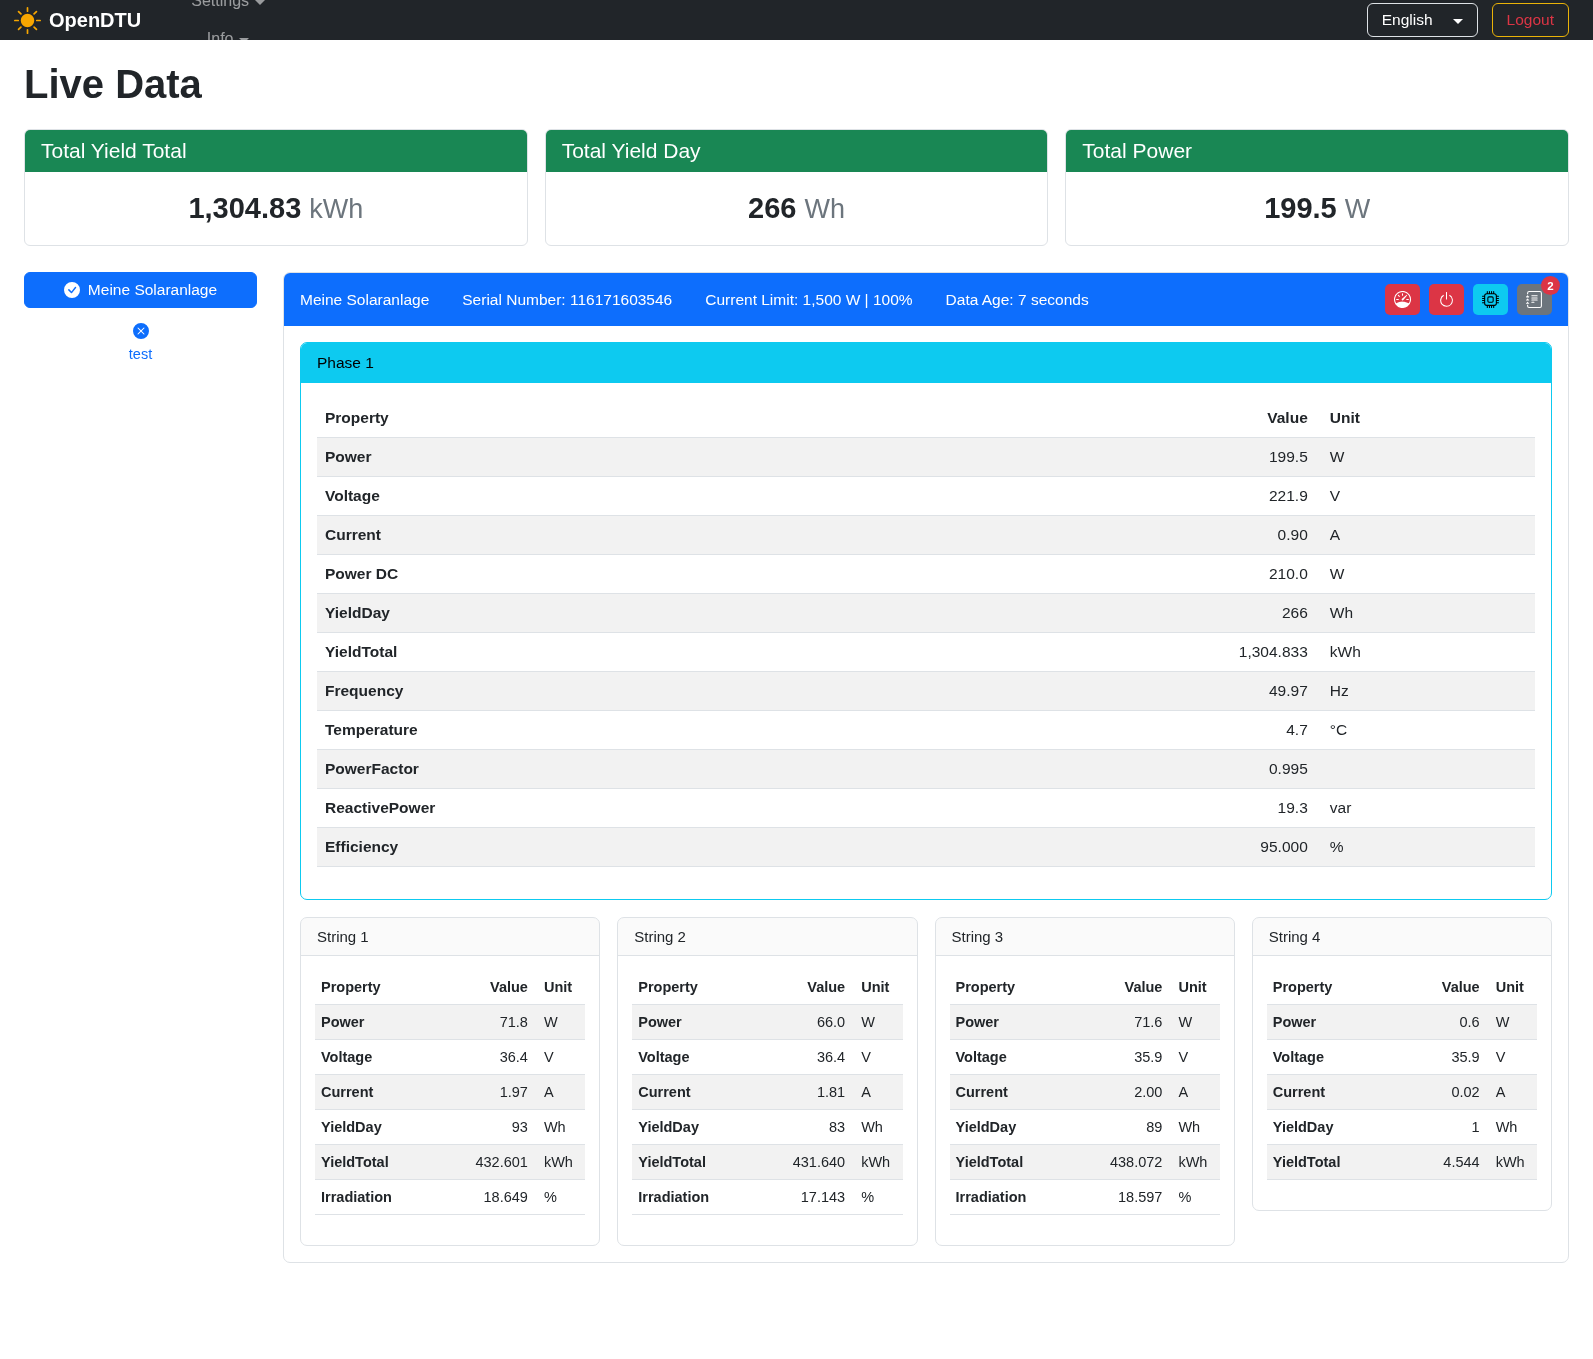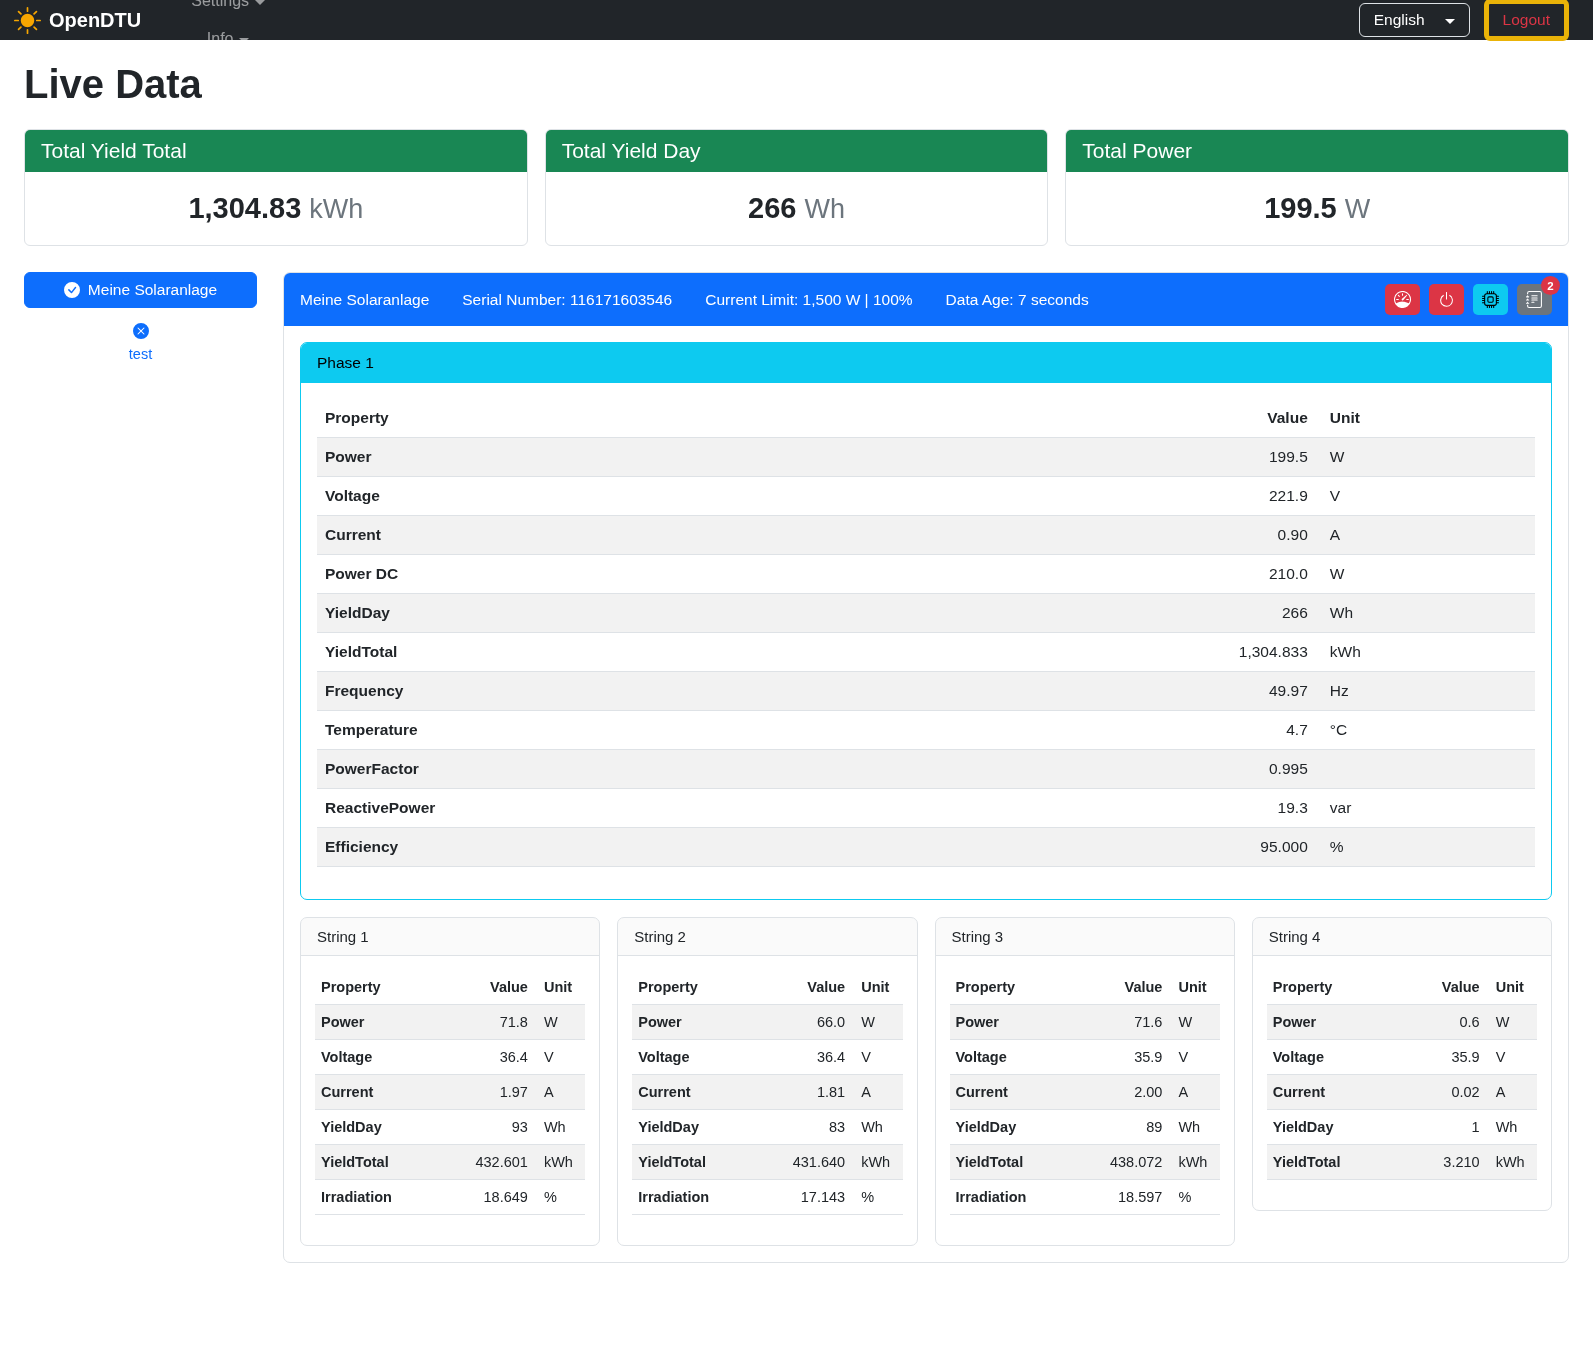--- a/index.html
+++ b/index.html
@@ -59,21 +59,21 @@
     padding: 7px 14px;
     display: flex;
     align-items: center;
     gap: 20px;
     font-size: 15.5px;
     cursor: pointer;
     background: transparent;
   }
   .logout-btn {
     background: transparent;
-    border: 5px solid #eab308;
+    border: 1px solid #eab308;
     color: #dc3545;
     border-radius: 6px;
     padding: 7px 14px;
     font-size: 15.5px;
     font-family: inherit;
     cursor: pointer;
   }
 
   
   .page { padding: 8px 24px 24px 24px; }
@@ -582,21 +582,21 @@
                       <td class="col-value">0.02</td>
                       <td class="col-unit">A</td>
                     </tr>
                   <tr>
                       <td class="prop">YieldDay</td>
                       <td class="col-value">1</td>
                       <td class="col-unit">Wh</td>
                     </tr>
                   <tr>
                       <td class="prop">YieldTotal</td>
-                      <td class="col-value">3.210</td>
+                      <td class="col-value">4.544</td>
                       <td class="col-unit">kWh</td>
                     </tr>
                 </tbody>
               </table>
             </div>
           </div>
 
         </div>
       </div>
     </main>

